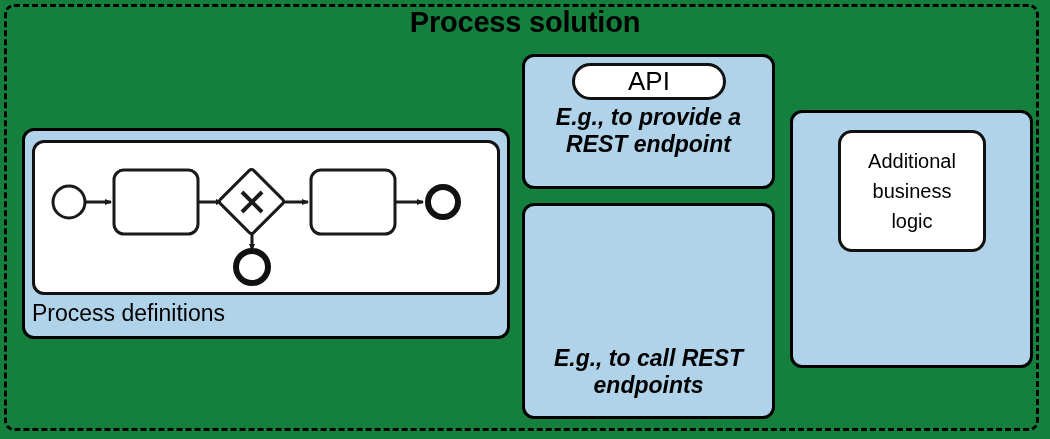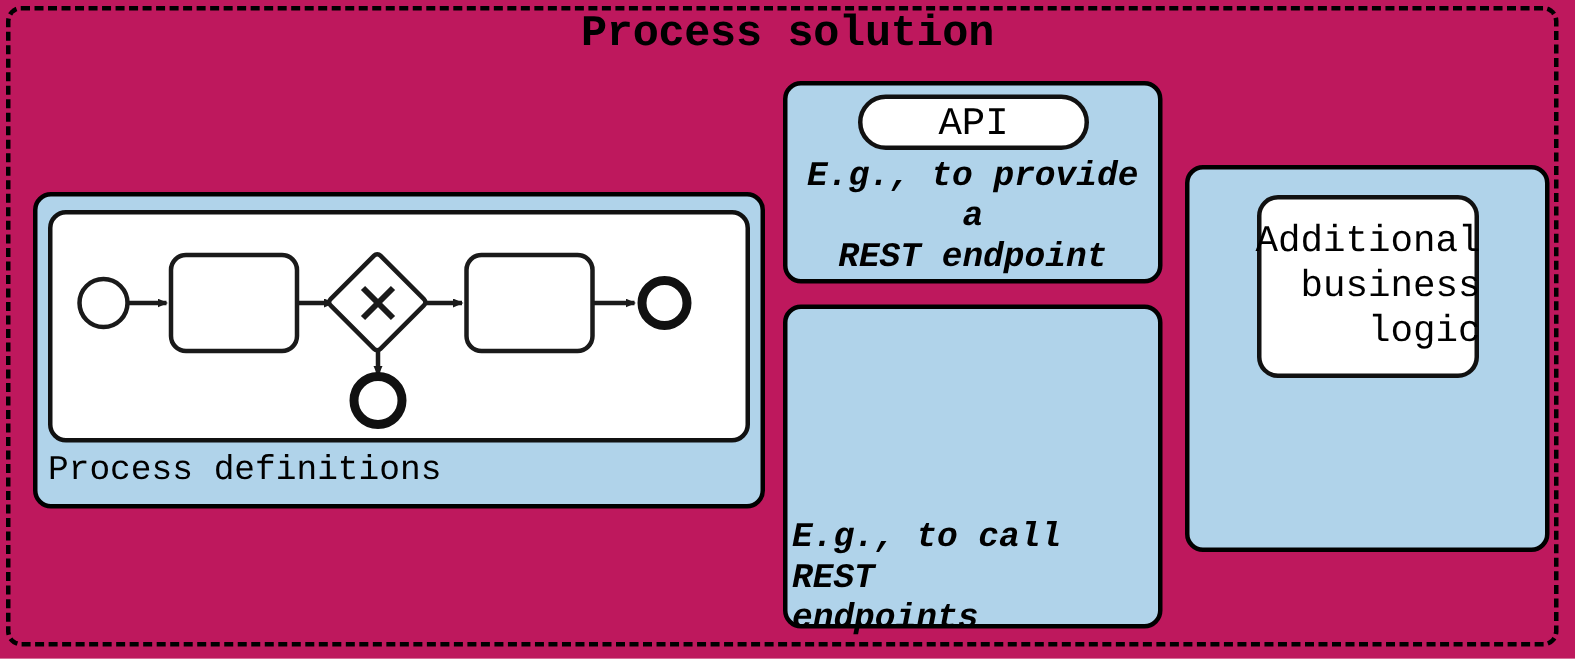--- a/index.html
+++ b/index.html
@@ -11,22 +11,21 @@
     width: 1050px;
     height: 439px;
     font-family: "Liberation Sans", sans-serif;
     overflow: hidden;
   }
 
   #canvas {
     position: relative;
     width: 1050px;
     height: 439px;
-    background: #be185d;
-    font-family: Liberation Mono, monospace;
+    background: #15803d;
   }
 
   
   .outer-dashed {
     position: absolute;
     left: 4px;
     top: 4px;
     width: 1035px;
     height: 427px;
     border: 3px dashed #000000;
@@ -59,21 +58,21 @@
 
   
   .white-box {
     position: absolute;
     background: #ffffff;
     border: 3px solid #111111;
     box-sizing: border-box;
     display: flex;
     align-items: center;
     justify-content: center;
-    text-align: right;
+    text-align: center;
     color: #000000;
   }
 
   
   #process-panel {
     left: 22px;
     top: 128px;
     width: 488px;
     height: 211px;
   }
@@ -149,20 +148,21 @@
     border-radius: 14px;
     font-size: 25px;
     font-stretch: condensed;
     line-height: 30px;
   }
   #adapters-caption {
     position: absolute;
     left: 528px;
     top: 345px;
     width: 241px;
+    text-align: center;
     font-size: 23px;
     font-style: italic;
     font-weight: bold;
     font-stretch: condensed;
     line-height: 27px;
     color: #000000;
   }
 
   
   #logic-panel {
@@ -170,21 +170,21 @@
     top: 110px;
     width: 243px;
     height: 258px;
   }
   #logic-title-box {
     left: 838px;
     top: 130px;
     width: 148px;
     height: 122px;
     border-radius: 14px;
-    font-size: 25px;
+    font-size: 20px;
     font-stretch: condensed;
     line-height: 30px;
   }
   #logic-caption {
     position: absolute;
     left: 795px;
     top: 254px;
     width: 233px;
     text-align: center;
     font-size: 22px;

